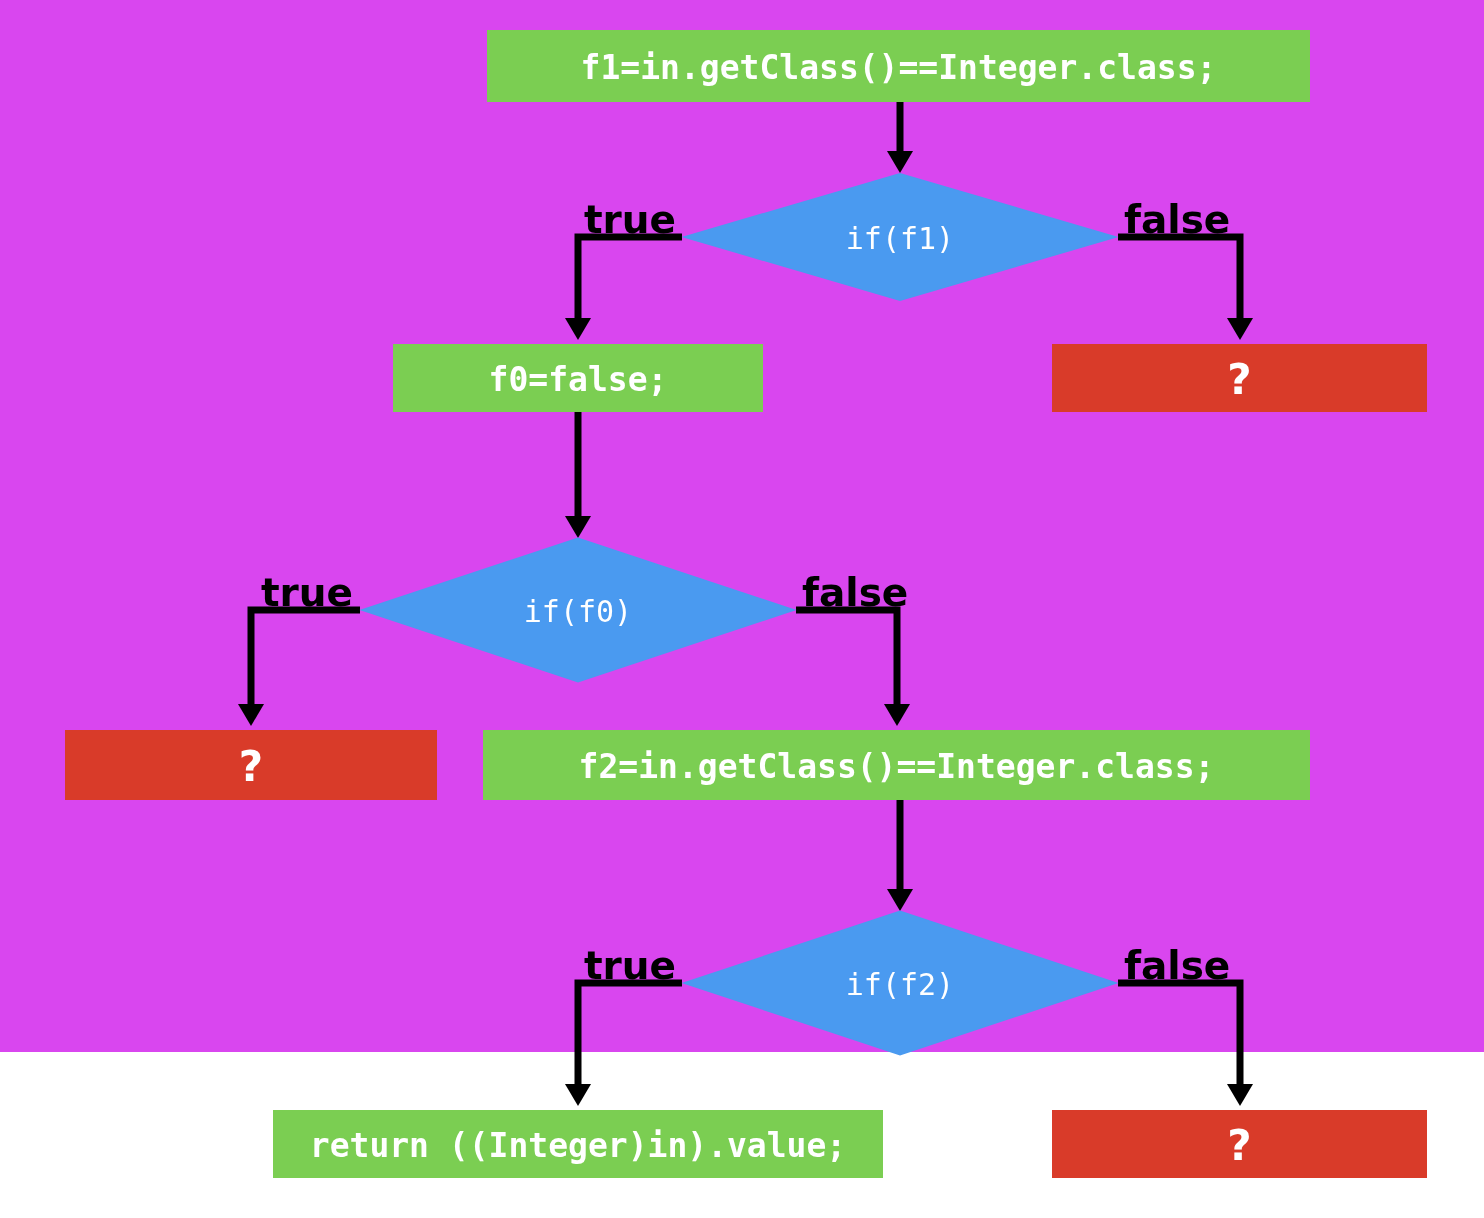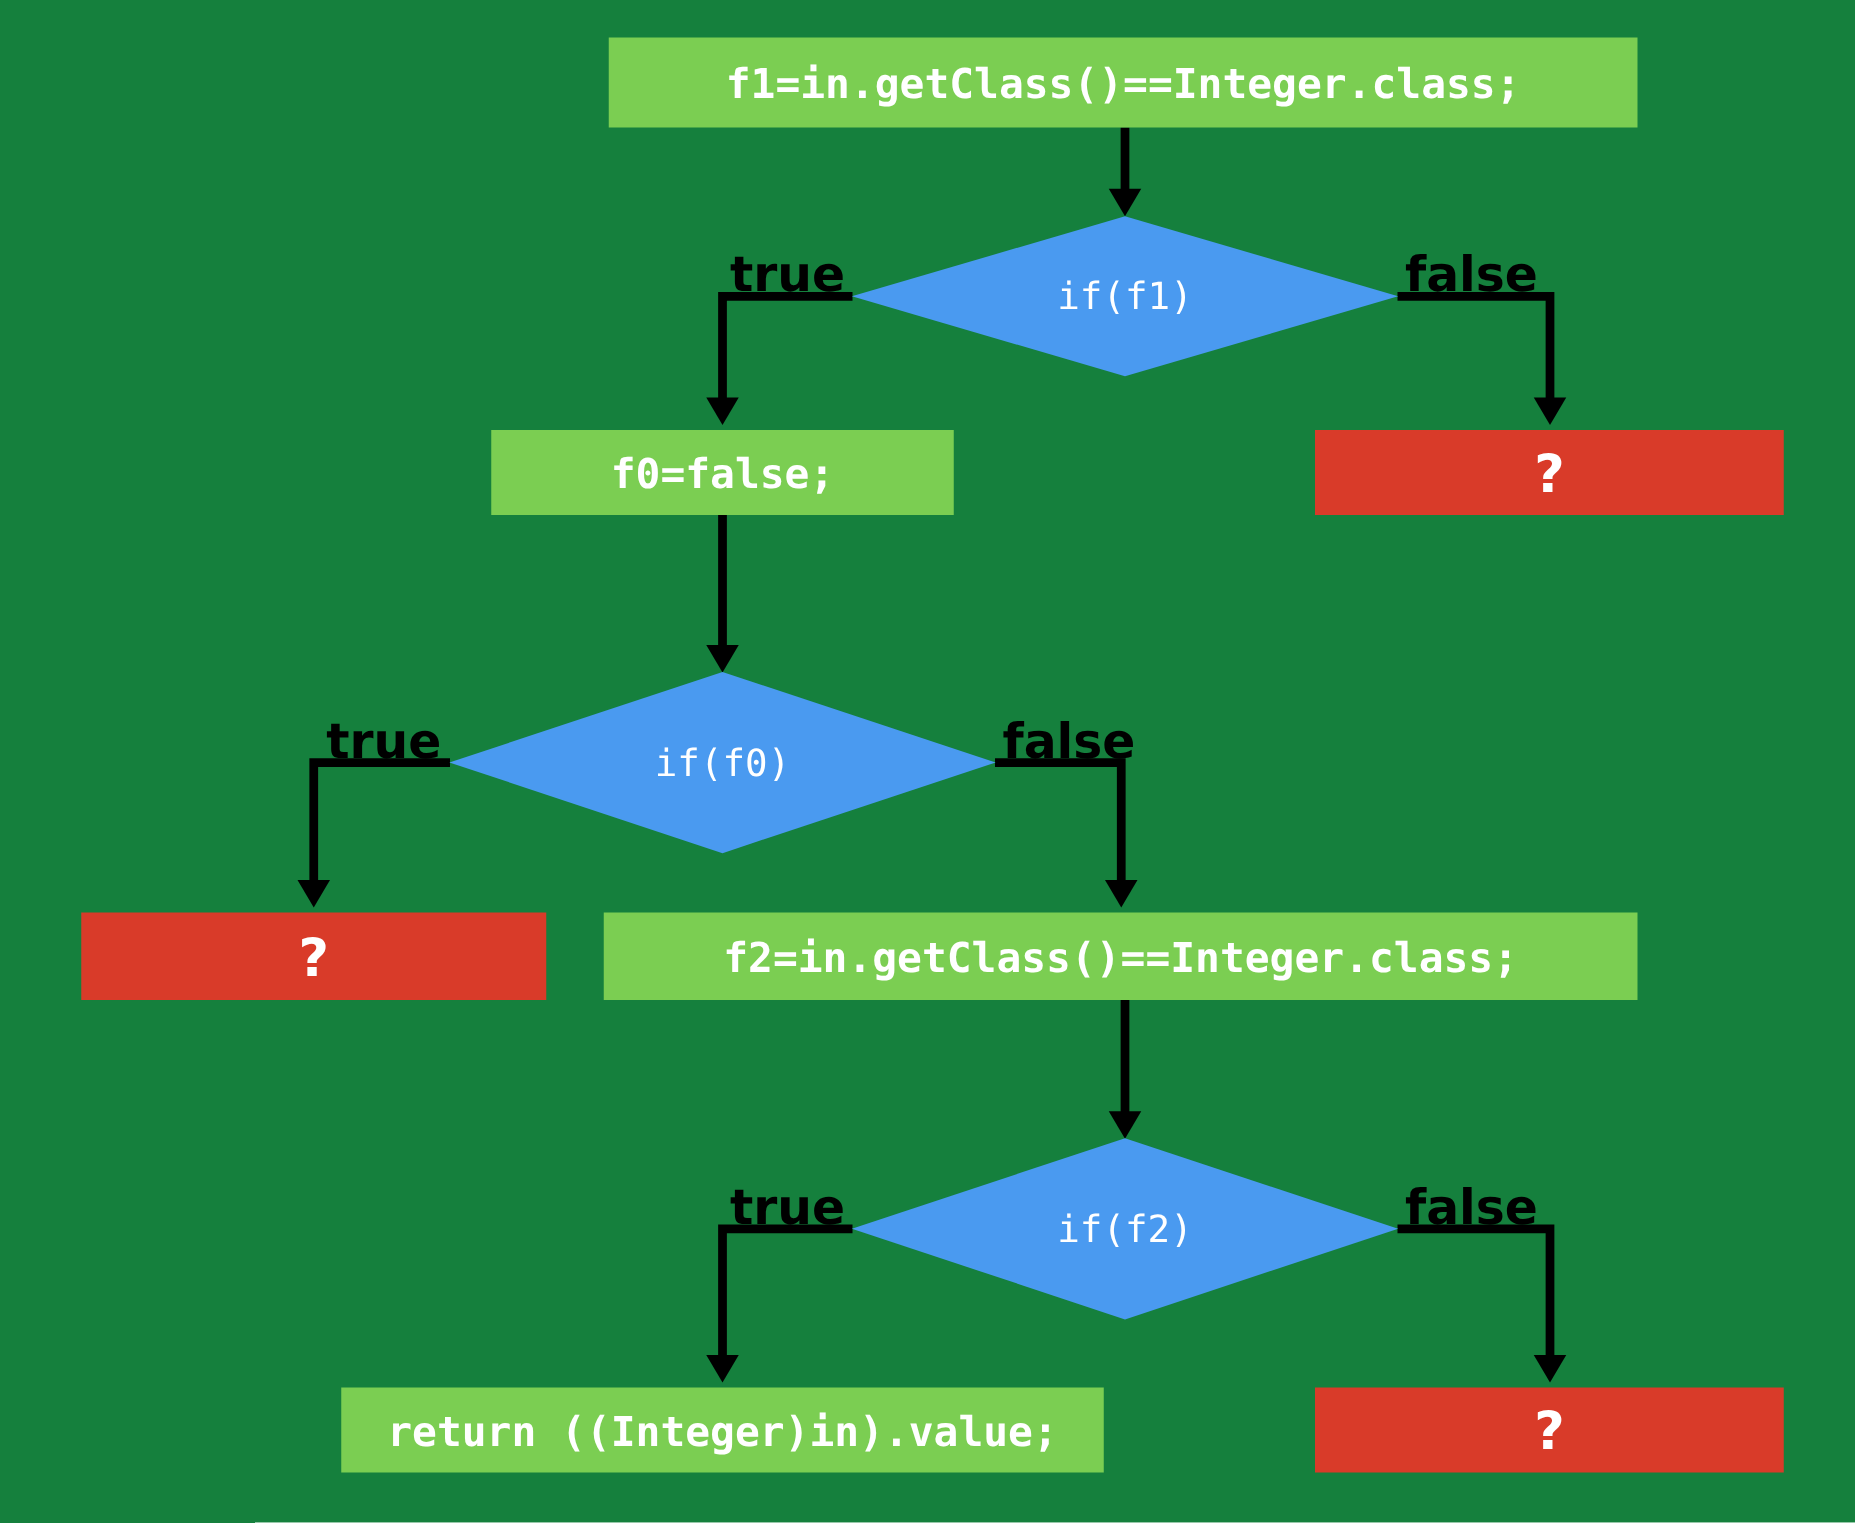--- a/index.html
+++ b/index.html
@@ -10,22 +10,22 @@
   }
   body {
     width: 1484px;
     height: 1218px;
     overflow: hidden;
     font-family: "DejaVu Sans", sans-serif;
   }
   #flowchart-root {
     position: relative;
     width: 1484px;
-    height: 1218px;
-    background: #15803d;
+    height: 1052px;
+    background: #d946ef;
   }
   svg#flow-svg {
     display: block;
     width: 1484px;
     height: 1218px;
   }
   .node-label {
     font-family: "DejaVu Sans Mono", monospace;
     fill: #ffffff;
     font-weight: bold;

